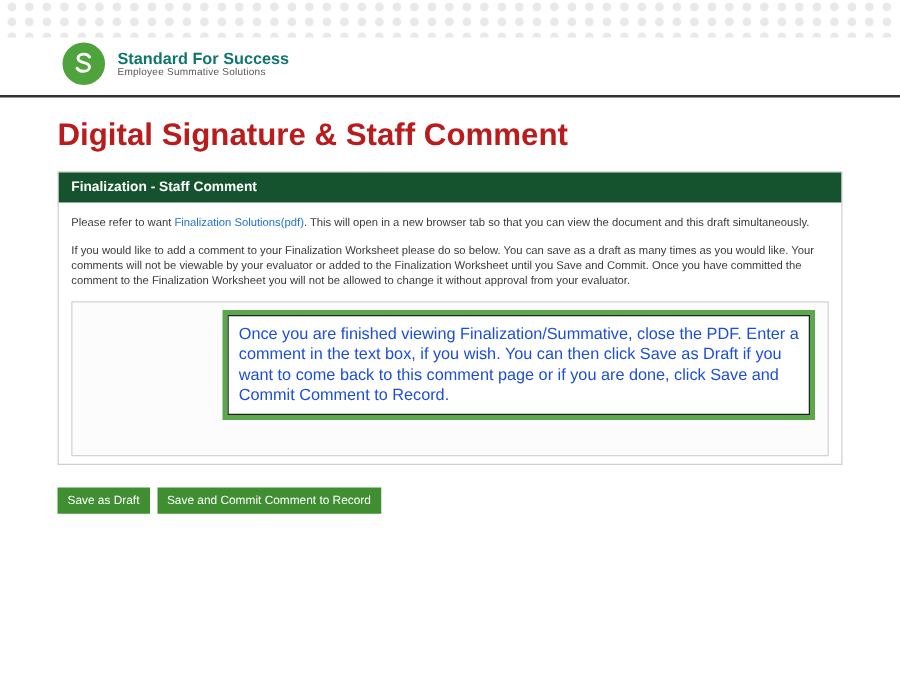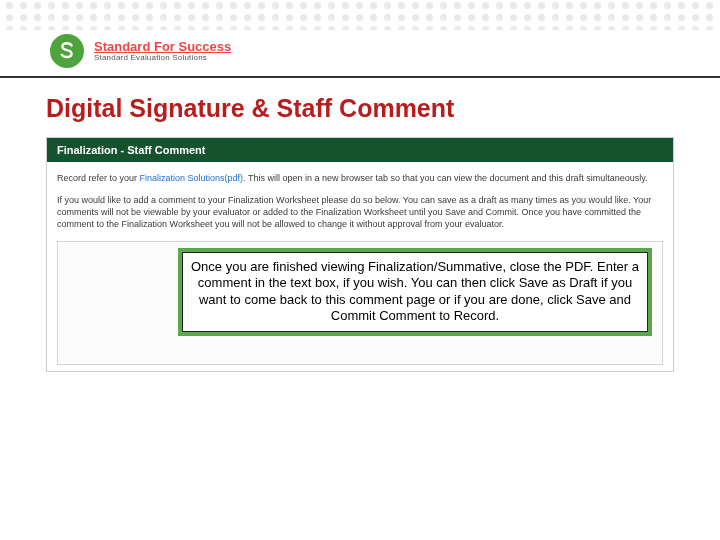--- a/index.html
+++ b/index.html
@@ -35,21 +35,21 @@
   }
   .logo-s {
     width: 34px; height: 34px; border-radius: 50%;
     background: #4fa33c;
     border: 3px solid #4fa33c;
     position: relative;
     display: flex; align-items: center; justify-content: center;
   }
   .logo-s svg { width: 22px; height: 22px; }
   .logo-text { line-height: 1.05; }
-  .logo-title { font-size: 13px; font-weight: bold; color: #ef4444; text-decoration: underline; }
+  .logo-title { font-size: 13px; font-weight: bold; color: #0f766e; }
   .logo-sub { font-size: 8px; color: #555; letter-spacing: 0.2px; }
   .hr-bar { height: 2px; background: #333; margin-top: 2px; }
 
   .slide-area { padding: 16px 46px 0 46px; }
   .slide-title {
     font-size: 25px;
     font-weight: bold;
     color: #b91c1c;
     margin-bottom: 14px;
   }
@@ -93,22 +93,21 @@
     background: #5aa84b;
     padding: 4px;
   }
   .callout-inner {
     background: #fff;
     border: 1px solid #222;
     padding: 6px 8px;
     font-size: 13px;
     line-height: 1.28;
     font-family: Arial, sans-serif;
-    color: #000000;
-    text-align: center;
+    color: #1d4ed8;
   }
   .btn-row {
     display: flex;
     gap: 6px;
     margin-top: 18px;
   }
   .btn {
     background: #3f8f32;
     color: #fff;
     font-size: 9.5px;
@@ -283,37 +282,41 @@
 </div>
 
 <div class="logo-bar">
   <div class="logo-s">
     <svg viewBox="0 0 24 24">
         <path d="M17 6c-1-1.6-3-2.4-5-2.4-3 0-5 1.6-5 3.7 0 2 1.7 2.9 5 3.7 3.6.9 5 1.9 5 3.8 0 2.3-2.3 3.8-5.3 3.8-2.3 0-4.3-.9-5.5-2.6" fill="none" stroke="#fff" stroke-width="2.6" stroke-linecap="round"></path>
       </svg>
   </div>
   <div class="logo-text">
     <div class="logo-title">Standard For Success</div>
-    <div class="logo-sub">Standard Evaluation Solutions</div>
+    <div class="logo-sub">Employee Summative Solutions</div>
   </div>
 </div>
 <div class="hr-bar"></div>
 
 <div class="slide-area">
   <h1 class="slide-title">Digital Signature &amp; Staff Comment</h1>
 
   <div class="panel">
     <div class="panel-header">Finalization - Staff Comment</div>
     <div class="panel-body">
       <p>
-        <span>Record refer to your </span><span class="link">Finalization Solutions(pdf)</span><span>.  This will open in a new browser tab so that you can view the document and this draft simultaneously.</span>
+        <span>Please refer to want </span><span class="link">Finalization Solutions(pdf)</span><span>.  This will open in a new browser tab so that you can view the document and this draft simultaneously.</span>
       </p>
       <p>If you would like to add a comment to your Finalization Worksheet please do so below. You can save as a draft as many times as you would like. Your comments will not be viewable by your evaluator or added to the Finalization Worksheet until you Save and Commit. Once you have committed the comment to the Finalization Worksheet you will not be allowed to change it without approval from your evaluator.</p>
 
       <div class="textarea-zone">
         <div class="callout">
           <div class="callout-inner">Once you are finished viewing Finalization/Summative, close the PDF.  Enter a comment in the text box, if you wish.  You can then click Save as Draft if you want to come back to this comment page or if you are done, click Save and Commit Comment to Record.</div>
         </div>
       </div>
     </div>
   </div>
 
+  <div class="btn-row">
+    <button class="btn">Save as Draft</button>
+    <button class="btn">Save and Commit Comment to Record</button>
+  </div>
 </div>
 
 </body></html>

